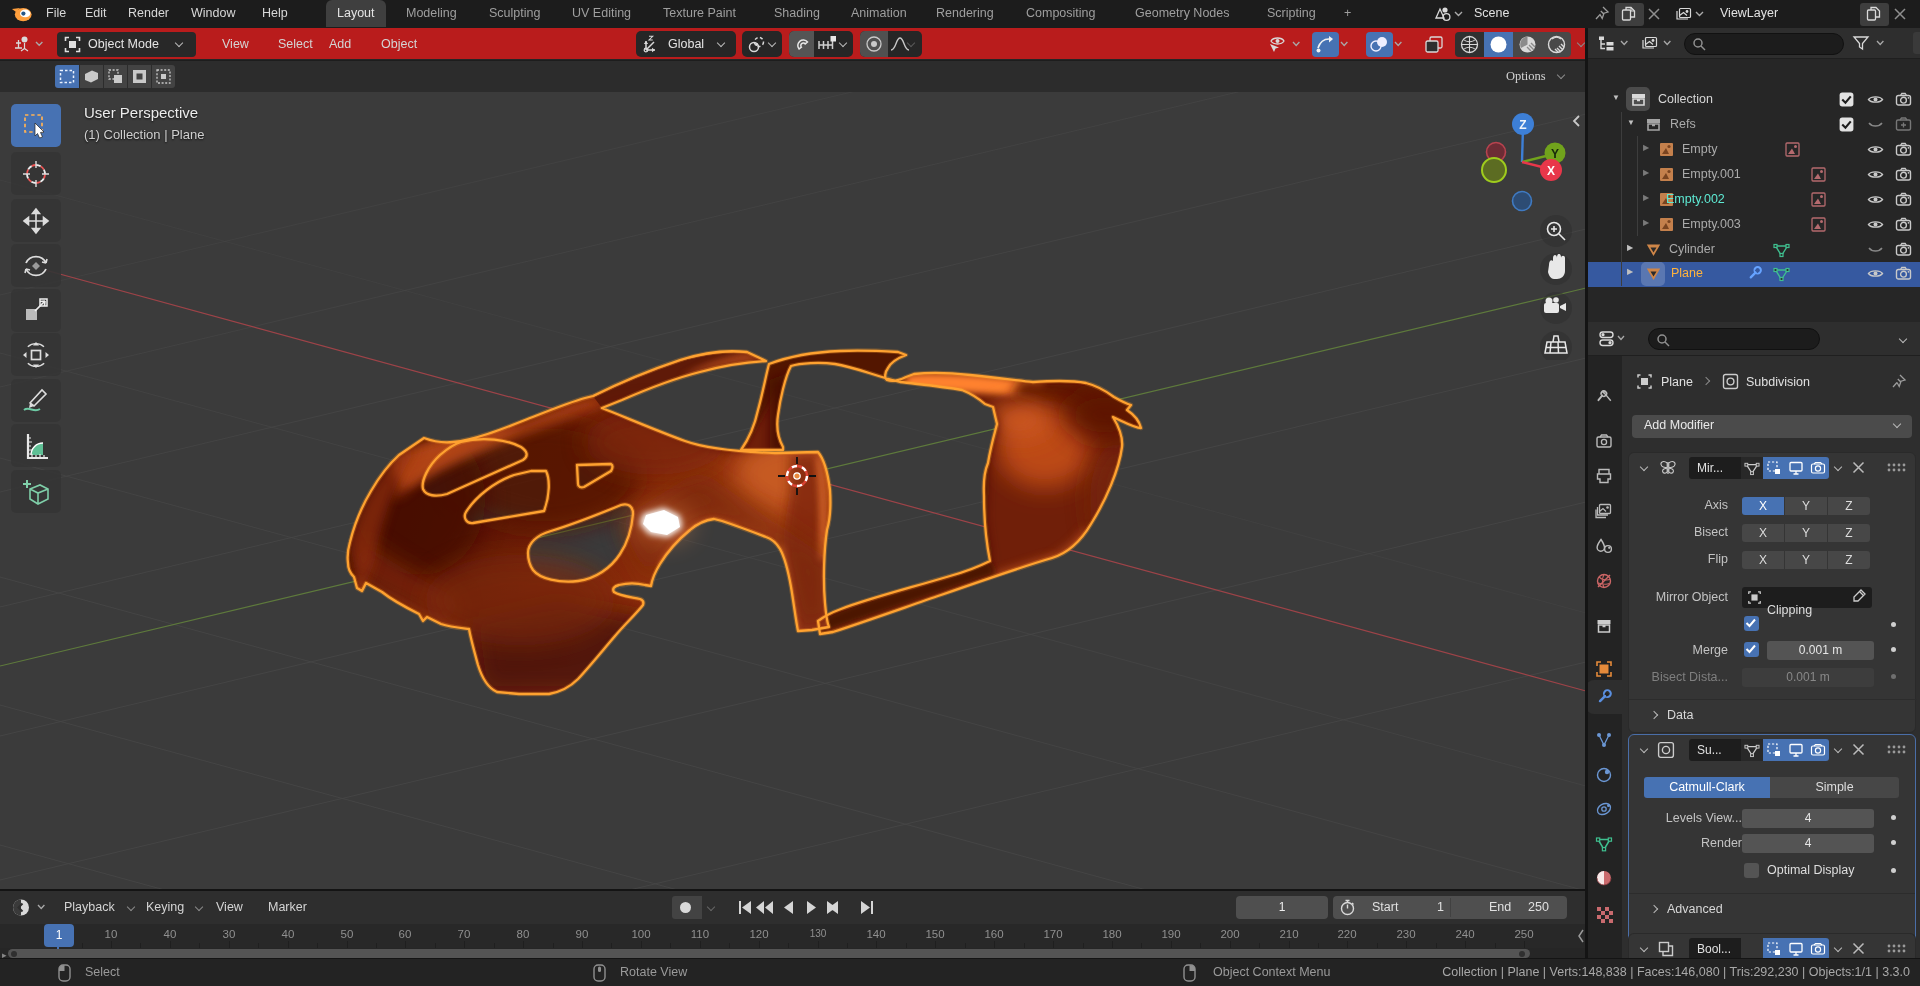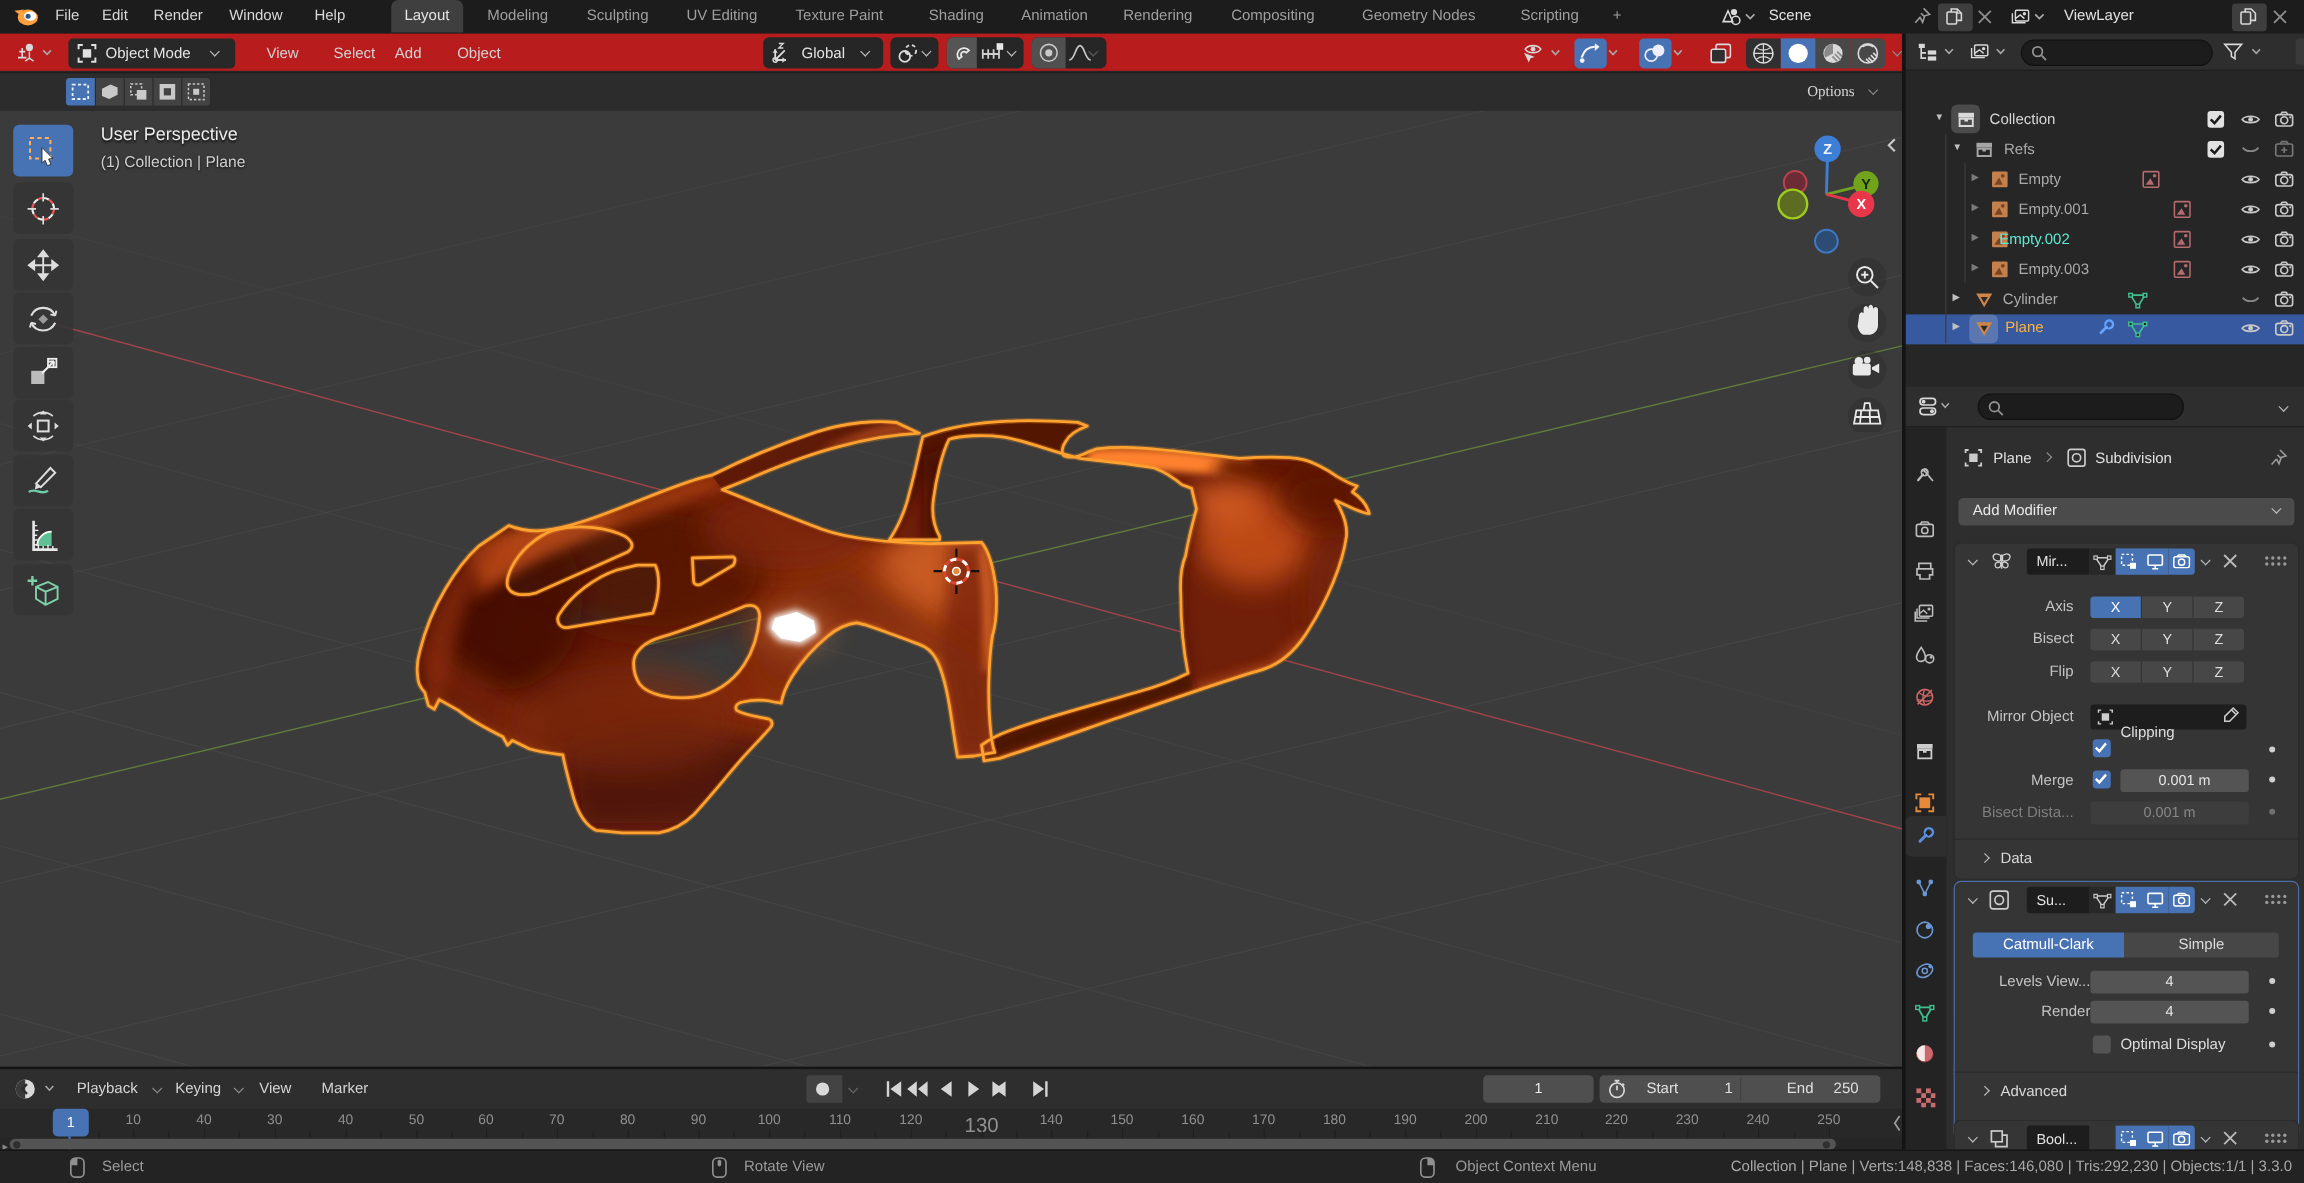--- a/index.html
+++ b/index.html
@@ -612,21 +612,21 @@
         <div class="abs" style="left:229px;top:37px;transform:translateX(-50%);font-size:11.5px;color:#909090;">30</div>
         <div class="abs" style="left:288px;top:37px;transform:translateX(-50%);font-size:11.5px;color:#909090;">40</div>
         <div class="abs" style="left:347px;top:37px;transform:translateX(-50%);font-size:11.5px;color:#909090;">50</div>
         <div class="abs" style="left:405px;top:37px;transform:translateX(-50%);font-size:11.5px;color:#909090;">60</div>
         <div class="abs" style="left:464px;top:37px;transform:translateX(-50%);font-size:11.5px;color:#909090;">70</div>
         <div class="abs" style="left:523px;top:37px;transform:translateX(-50%);font-size:11.5px;color:#909090;">80</div>
         <div class="abs" style="left:582px;top:37px;transform:translateX(-50%);font-size:11.5px;color:#909090;">90</div>
         <div class="abs" style="left:641px;top:37px;transform:translateX(-50%);font-size:11.5px;color:#909090;">100</div>
         <div class="abs" style="left:700px;top:37px;transform:translateX(-50%);font-size:11.5px;color:#909090;">110</div>
         <div class="abs" style="left:759px;top:37px;transform:translateX(-50%);font-size:11.5px;color:#909090;">120</div>
-        <div class="abs" style="left:818px;top:37px;transform:translateX(-50%);font-size:17px;color:#909090;">130</div>
+        <div class="abs" style="left:818px;top:37px;transform:translateX(-50%);font-size:10px;color:#909090;">130</div>
         <div class="abs" style="left:876px;top:37px;transform:translateX(-50%);font-size:11.5px;color:#909090;">140</div>
         <div class="abs" style="left:935px;top:37px;transform:translateX(-50%);font-size:11.5px;color:#909090;">150</div>
         <div class="abs" style="left:994px;top:37px;transform:translateX(-50%);font-size:11.5px;color:#909090;">160</div>
         <div class="abs" style="left:1053px;top:37px;transform:translateX(-50%);font-size:11.5px;color:#909090;">170</div>
         <div class="abs" style="left:1112px;top:37px;transform:translateX(-50%);font-size:11.5px;color:#909090;">180</div>
         <div class="abs" style="left:1171px;top:37px;transform:translateX(-50%);font-size:11.5px;color:#909090;">190</div>
         <div class="abs" style="left:1230px;top:37px;transform:translateX(-50%);font-size:11.5px;color:#909090;">200</div>
         <div class="abs" style="left:1289px;top:37px;transform:translateX(-50%);font-size:11.5px;color:#909090;">210</div>
         <div class="abs" style="left:1347px;top:37px;transform:translateX(-50%);font-size:11.5px;color:#909090;">220</div>
         <div class="abs" style="left:1406px;top:37px;transform:translateX(-50%);font-size:11.5px;color:#909090;">230</div>

